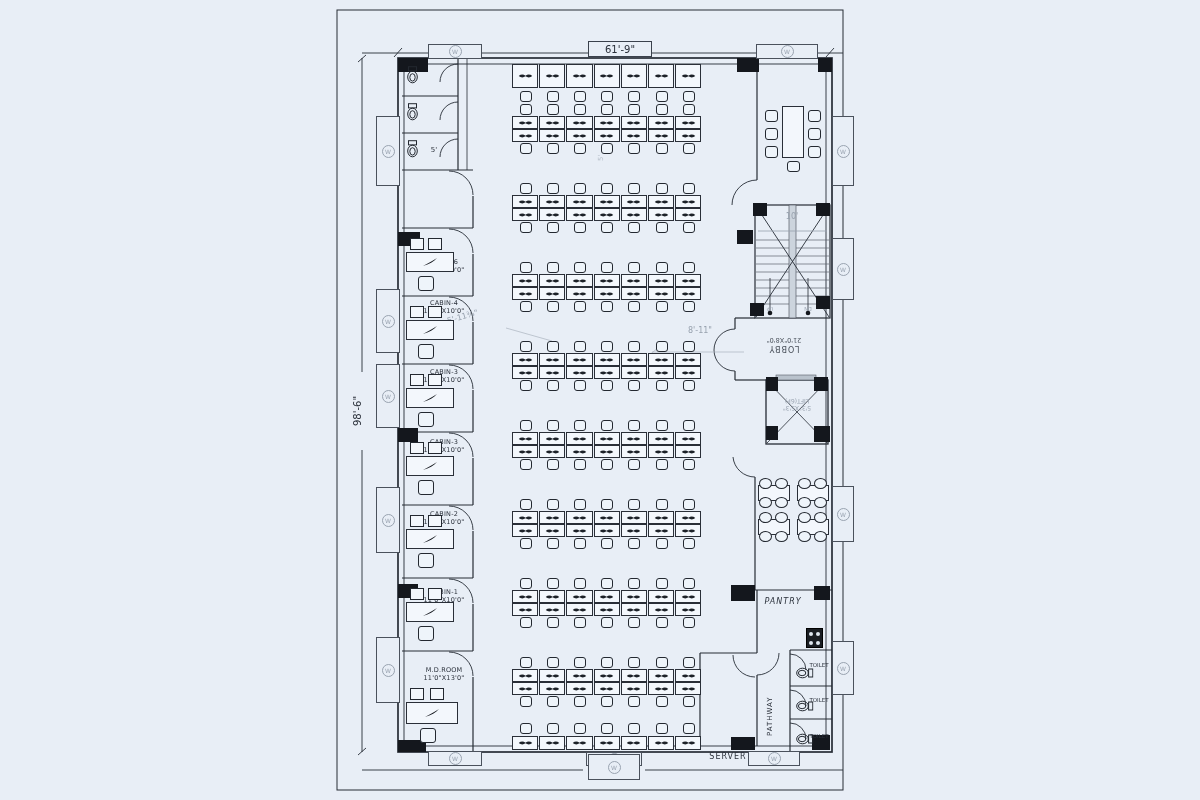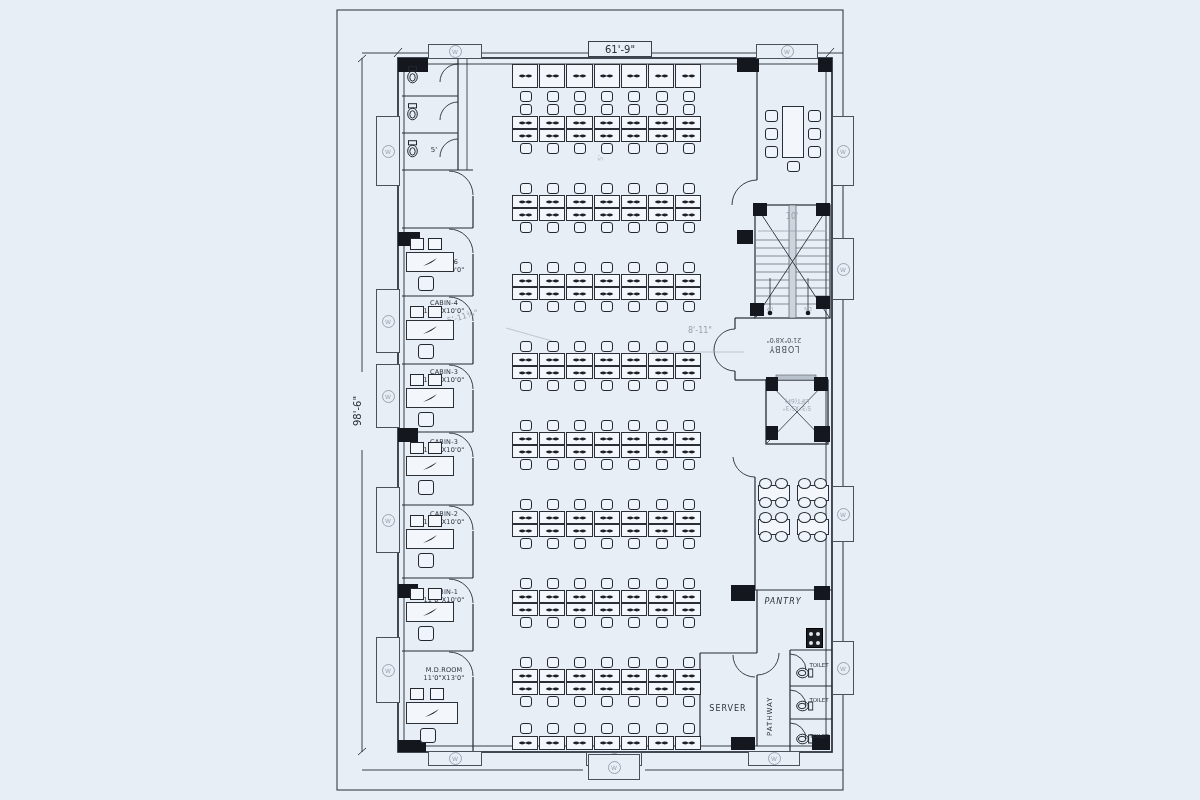--- a/index.html
+++ b/index.html
@@ -163,21 +163,21 @@
   <div style="font-size:6.5px;">21'0"X8'0"</div>
 </div>
 
 <div class="abs rot180 faint" style="left:769px;top:398px;width:56px;text-align:center;">
   <div style="font-size:6px;">5'3"X5'3"</div>
   <div style="font-size:6px;">LIFT(6P)</div>
 </div>
 
 <div class="abs bigtxt" style="left:756px;top:597px;width:54px;font-style:italic;">PANTRY</div>
 
-<div class="abs bigtxt" style="left:700px;top:704px;width:56px;">SERVER</div>
+<div class="abs bigtxt" style="left:700px;top:752px;width:56px;">SERVER</div>
 
 <div class="abs vtext" style="left:766px;top:666px;height:70px;font-size:7px;letter-spacing:1px;color:#2b313b;">PATHWAY</div>
 
 <div class="abs rot180 faint" style="left:761px;top:306px;width:18px;font-size:5px;text-align:center;">UP</div>
 <div class="abs rot180 faint" style="left:799px;top:306px;width:18px;font-size:5px;text-align:center;">DN</div>
 
 <div id="gen-layer" class="abs" style="left:0;top:0;width:1200px;height:800px;">
       <div class="abs col" style="left: 398px; top: 58px; width: 30px; height: 14px;"></div>
       <div class="abs col" style="left: 737px; top: 58px; width: 22px; height: 14px;"></div>
       <div class="abs col" style="left: 818px; top: 58px; width: 14px; height: 14px;"></div>

